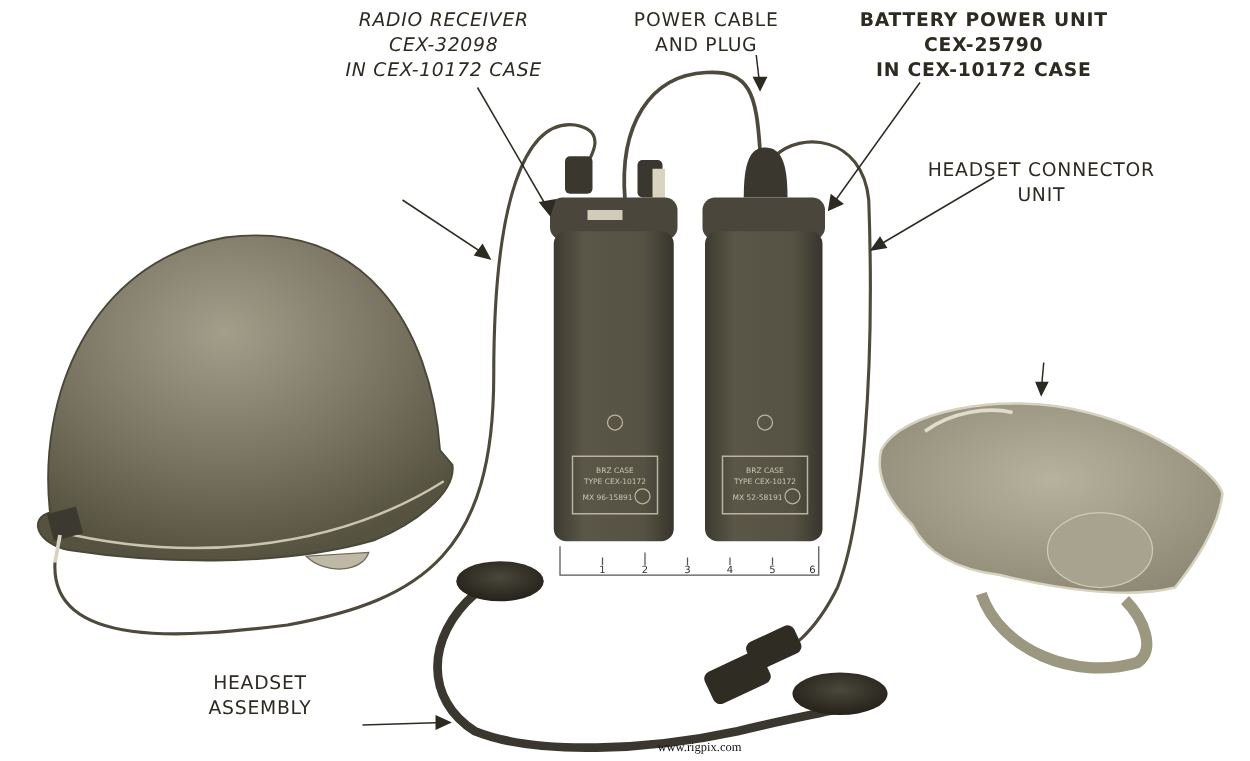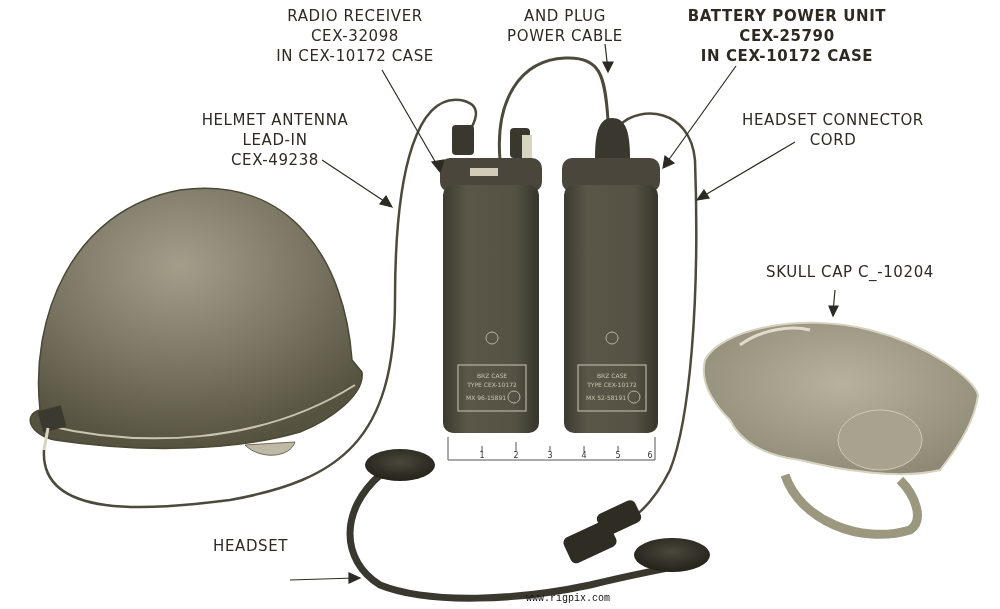--- a/index.html
+++ b/index.html
@@ -4,21 +4,21 @@
   <style>
     html, body { margin: 0; padding: 0; background: #ffffff; }
     body { width: 1000px; height: 609px; position: relative; overflow: hidden; font-family: "DejaVu Sans", sans-serif; }
     .stage { position: absolute; left: 0; top: 0; width: 1000px; height: 609px; }
     svg.art { position: absolute; left: 0; top: 0; }
     .label {
       position: absolute; color: #2d2a22; font-family: "DejaVu Sans", sans-serif;
       font-size: 15px; line-height: 20px; letter-spacing: 0.6px; text-align: center; white-space: nowrap;
     }
     .label span { display: block; }
-    .credit { position: absolute; left: 526px; top: 593px; font-family: Liberation Mono, monospace; font-size: 10px; color: #111; }
+    .credit { position: absolute; left: 526px; top: 593px; font-family: Liberation Serif, serif; font-size: 10px; color: #111; }
   </style>
 </head>
 <body>
 
 <div class="stage">
   <svg class="art" width="1000" height="609" viewBox="0 0 1000 609">
     <defs>
       <radialGradient id="helmetG" cx="0.45" cy="0.3" r="0.7">
         <stop offset="0" stop-color="#a29e8a"></stop>
         <stop offset="0.55" stop-color="#7a7663"></stop>
@@ -124,50 +124,43 @@
       <polygon points="392,207 380,204 386,196"></polygon>
       <line x1="795" y1="142" x2="700" y2="198"></line>
       <polygon points="697,200 704,190 709,198"></polygon>
       <line x1="835" y1="290" x2="833" y2="312"></line>
       <polygon points="833,316 829,306 838,306"></polygon>
       <line x1="290" y1="580" x2="355" y2="578"></line>
       <polygon points="360,578 349,573 349,583"></polygon>
     </g>
   </svg>
 
-  <div class="label" style="left:262px; top:6px; width:186px;">
+  <div class="label" style="left:262px; top:6px; width:186px;font-style:italic;">
     <span>RADIO RECEIVER</span>
     <span>CEX-32098</span>
     <span>IN CEX-10172 CASE</span>
   </div>
 
   <div class="label" style="left:500px; top:6px; width:130px;">
+    <span>POWER CABLE</span>
     <span>AND PLUG</span>
-    <span>POWER CABLE</span>
   </div>
 
   <div class="label" style="left:684px; top:6px; width:206px;font-weight:bold;">
     <span>BATTERY POWER UNIT</span>
     <span>CEX-25790</span>
     <span>IN CEX-10172 CASE</span>
   </div>
 
-  <div class="label" style="left:190px; top:110px; width:170px;">
-    <span>HELMET ANTENNA</span>
-    <span>LEAD-IN</span>
-    <span>CEX-49238</span>
+
+  <div class="label" style="left:728px; top:126px; width:210px;text-align:center;">
+    <span>HEADSET CONNECTOR</span>
+    <span>UNIT</span>
   </div>
 
-  <div class="label" style="left:728px; top:110px; width:210px;text-align:center;">
-    <span>HEADSET CONNECTOR</span>
-    <span>CORD</span>
-  </div>
 
-  <div class="label" style="left:738px; top:262px; width:224px;">
-    <span>SKULL CAP C_-10204</span>
-  </div>
-
-  <div class="label" style="left:152px; top:536px; width:136px;text-align:right;">
+  <div class="label" style="left:140px; top:536px; width:136px;">
     <span>HEADSET</span>
+    <span>ASSEMBLY</span>
   </div>
 
   <div class="credit">www.rigpix.com</div>
 </div>
 
 </body></html>

